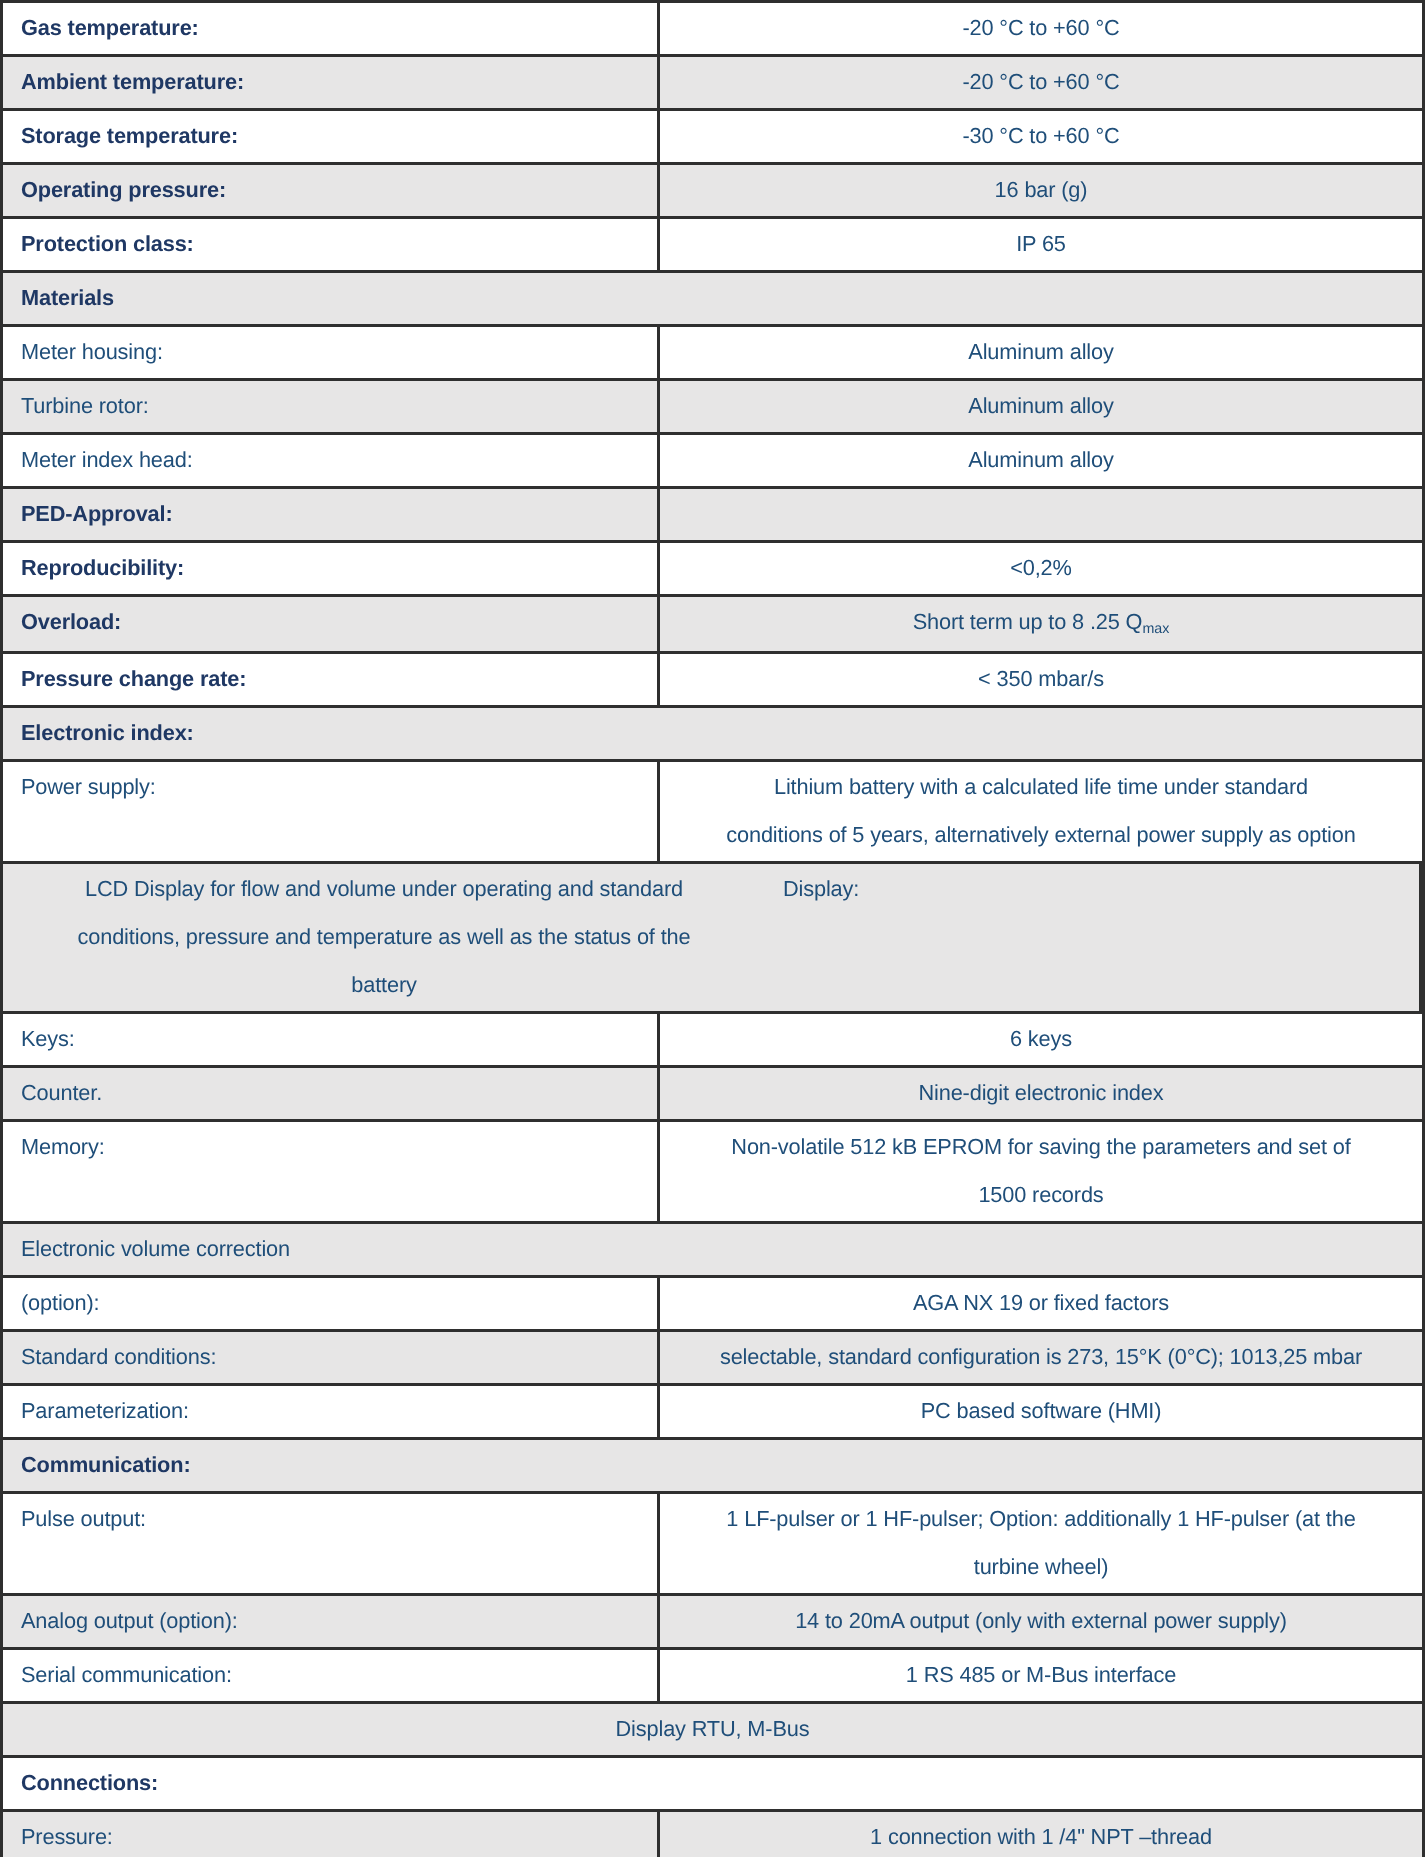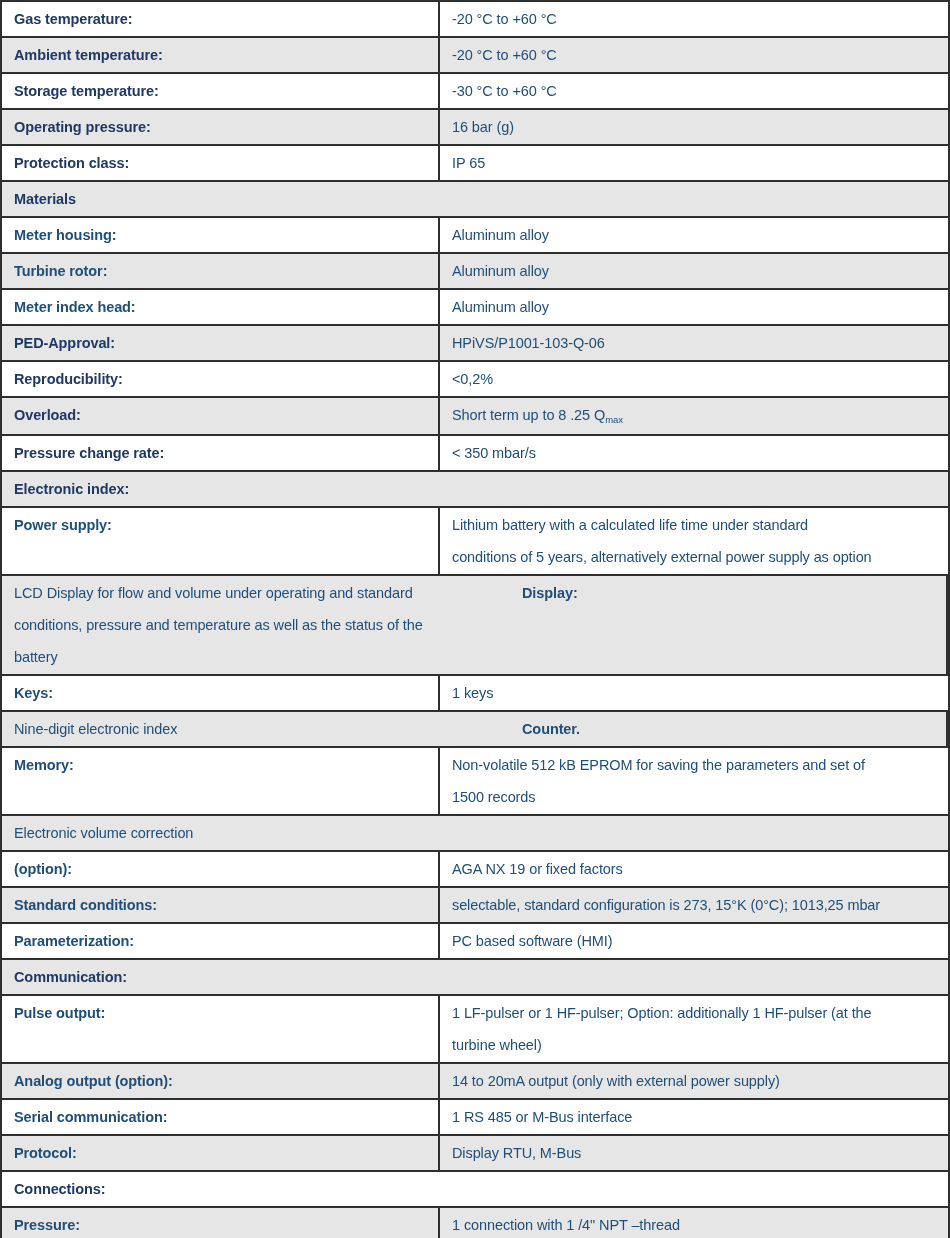--- a/index.html
+++ b/index.html
@@ -32,25 +32,25 @@
   .row.shaded{background:var(--shade);}
   .cell{
     line-height:32px;
     padding:1px 12px;
     letter-spacing:-0.1px;
   }
   .label{
     width:438px;
     flex:0 0 438px;
     border-right:2px solid var(--border);
-    font-weight:bold;
   }
   .value{
     flex:1 1 auto;
     white-space:pre-line;
+    text-align:center;
   }
   .header-cell{
     flex:1 1 auto;
   }
   .bold .label,
   .bold .header-cell{
     font-weight:bold;
     color:var(--text-bold);
   }
   sub.subscript{
@@ -105,21 +105,20 @@
     <div class="cell value">Aluminum alloy</div>
   </div>
 
   <div class="row">
     <div class="cell label">Meter index head:</div>
     <div class="cell value">Aluminum alloy</div>
   </div>
 
   <div class="row bold shaded">
     <div class="cell label">PED-Approval:</div>
-    <div class="cell value">HPiVS/P1001-103-Q-06</div>
   </div>
 
   <div class="row bold">
     <div class="cell label">Reproducibility:</div>
     <div class="cell value">&lt;0,2%</div>
   </div>
 
   <div class="row bold shaded">
     <div class="cell label">Overload:</div>
     <div class="cell value"><span>Short term up to 8 .25 Q</span><sub class="subscript">max</sub></div>
@@ -142,26 +141,26 @@
 
   <div class="row shaded">
     <div class="cell value">LCD Display for flow and volume under operating and standard
 conditions, pressure and temperature as well as the status of the
 battery</div>
     <div class="cell label">Display:</div>
   </div>
 
   <div class="row">
     <div class="cell label">Keys:</div>
-    <div class="cell value">1 keys</div>
-  </div>
-
-  <div class="row shaded">
+    <div class="cell value">6 keys</div>
+  </div>
+
+  <div class="row shaded">
+    <div class="cell label">Counter.</div>
     <div class="cell value">Nine-digit electronic index</div>
-    <div class="cell label">Counter.</div>
   </div>
 
   <div class="row">
     <div class="cell label">Memory:</div>
     <div class="cell value">Non-volatile 512 kB EPROM for saving the parameters and set of
 1500 records</div>
   </div>
 
   <div class="row shaded">
     <div class="cell header-cell">Electronic volume correction</div>
@@ -196,21 +195,20 @@
     <div class="cell label">Analog output (option):</div>
     <div class="cell value">14 to 20mA output (only with external power supply)</div>
   </div>
 
   <div class="row">
     <div class="cell label">Serial communication:</div>
     <div class="cell value">1 RS 485 or M-Bus interface</div>
   </div>
 
   <div class="row shaded">
-    <div class="cell label">Protocol:</div>
     <div class="cell value">Display RTU, M-Bus</div>
   </div>
 
   <div class="row bold">
     <div class="cell header-cell">Connections:</div>
   </div>
 
   <div class="row shaded">
     <div class="cell label">Pressure:</div>
     <div class="cell value">1 connection with 1 /4" NPT –thread</div>

